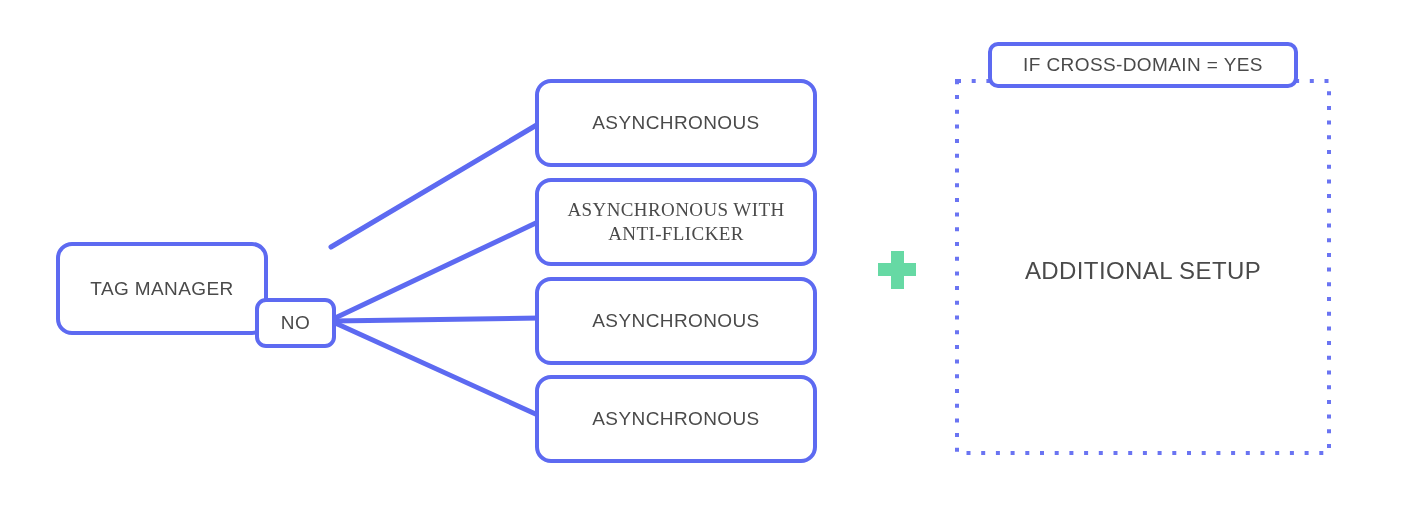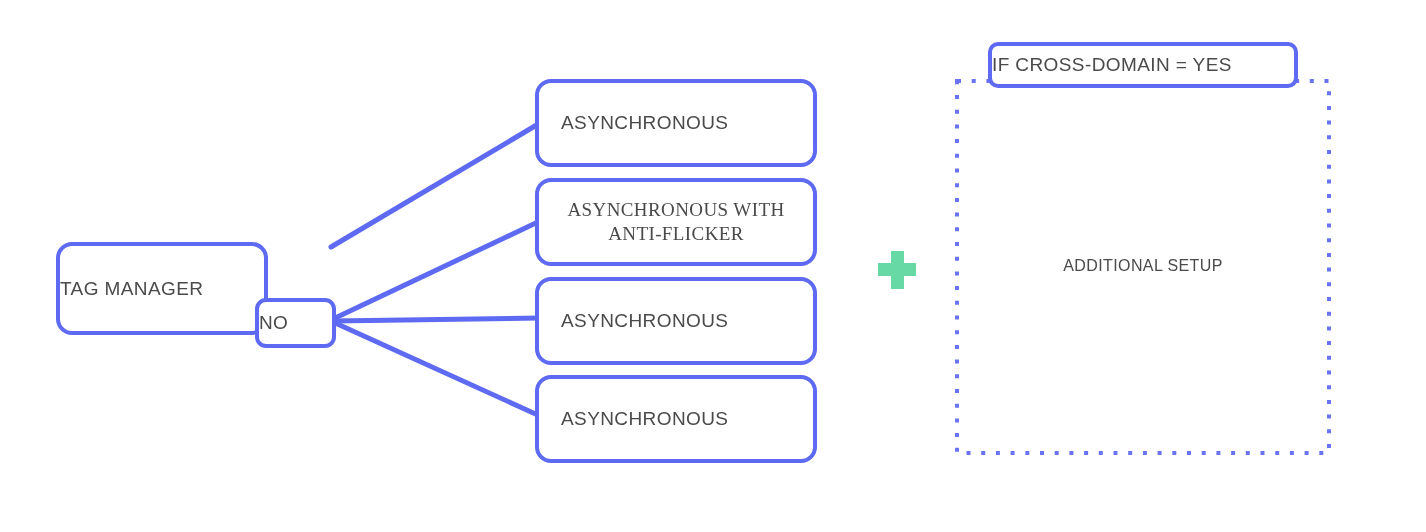--- a/index.html
+++ b/index.html
@@ -22,21 +22,21 @@
     width: 1426px;
     height: 532px;
   }
 
   .node {
     position: absolute;
     background: #ffffff;
     border: 4px solid #5d6af1;
     display: flex;
     align-items: center;
-    justify-content: flex-start;
+    justify-content: center;
     text-align: center;
     font-size: 19px;
     letter-spacing: 0.4px;
     line-height: 1.25;
     color: #4a4a4a;
   }
 
   .node-root {
     left: 56px; top: 242px;
     width: 212px; height: 93px;
@@ -70,21 +70,21 @@
     left: 988px; top: 42px;
     width: 310px; height: 46px;
     border-radius: 10px;
   }
 
   .region-label {
     position: absolute;
     left: 955px; top: 257px;
     width: 376px;
     text-align: center;
-    font-size: 16px;
+    font-size: 24px;
     letter-spacing: 0.4px;
     color: #4a4a4a;
   }
 </style>
 </head>
 <body>
 
 <div class="canvas">
 
   <svg class="layer" viewBox="0 0 1426 532" xmlns="http://www.w3.org/2000/svg">

